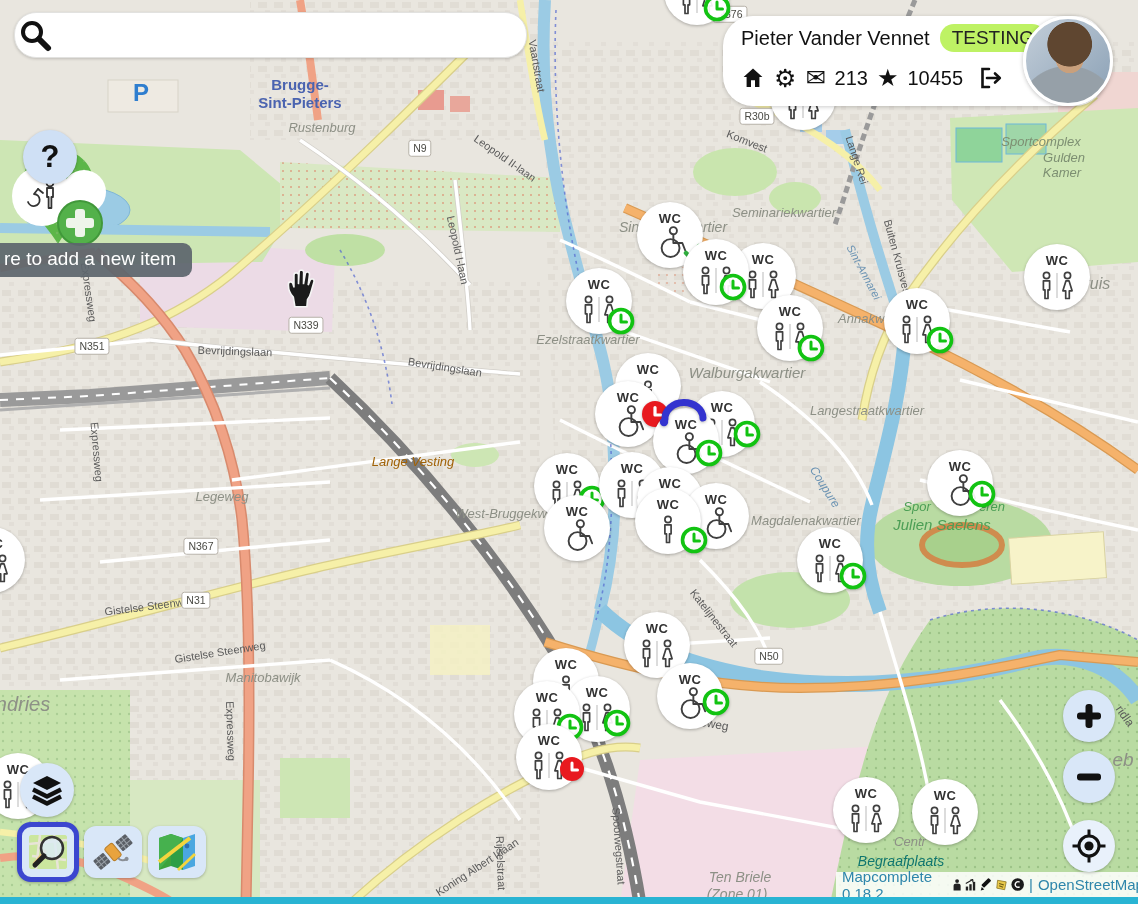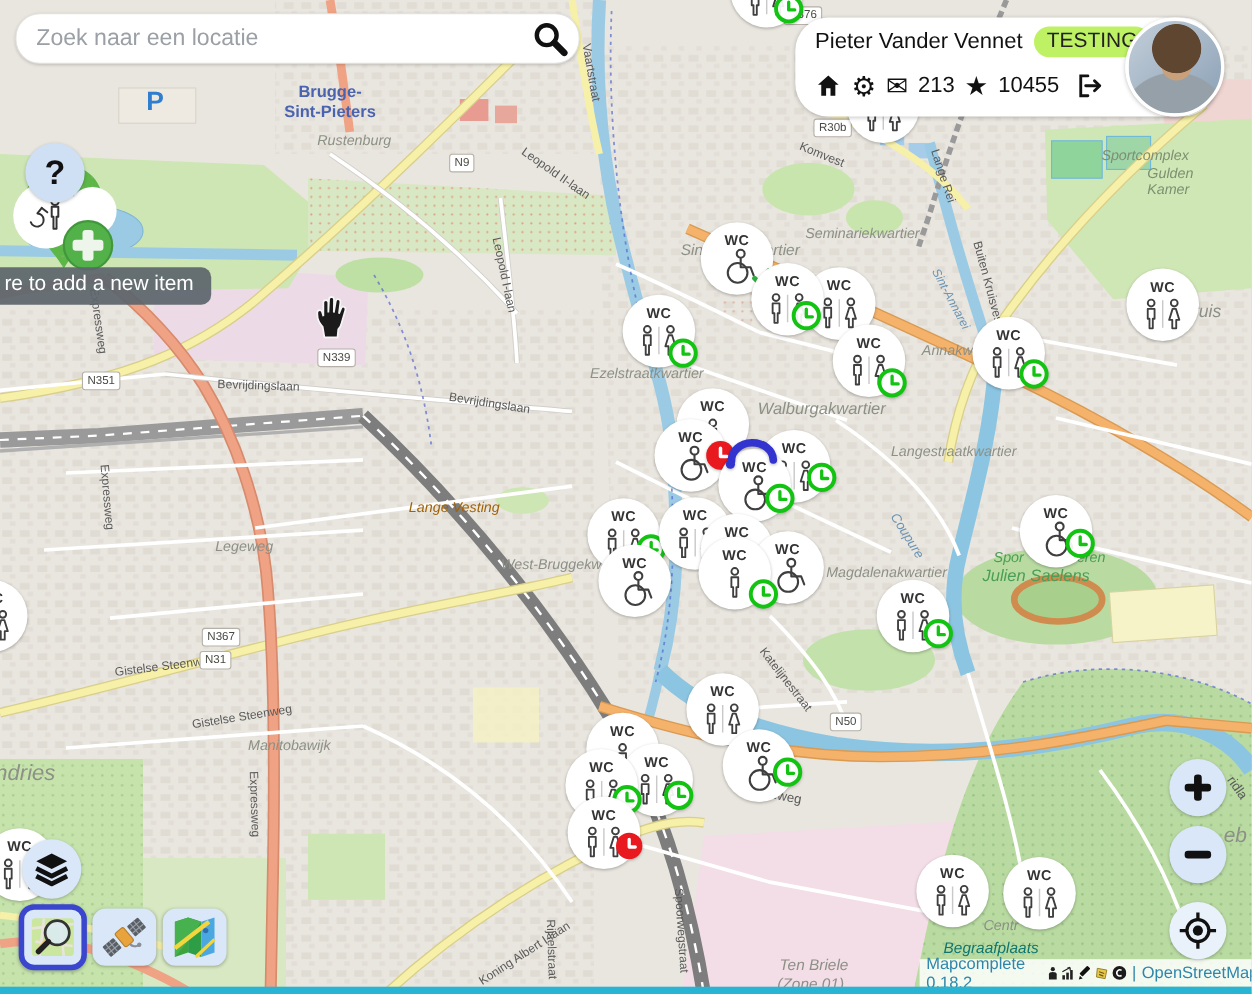--- a/index.html
+++ b/index.html
@@ -252,21 +252,21 @@
       <span class="maplabel" style="left: 702px; top: 722px; font-size: 12px; color: rgb(90, 90, 90); transform: translate(-50%, -50%) rotate(10deg);">Bargeweg</span>
       <span class="maplabel" style="left: 619px; top: 846px; font-size: 11px; color: rgb(90, 90, 90); transform: translate(-50%, -50%) rotate(86deg);">Spoorwegstraat</span>
       <span class="maplabel" style="left: 501px; top: 863px; font-size: 11px; color: rgb(90, 90, 90); transform: translate(-50%, -50%) rotate(88deg);">Rijselstraat</span>
       <span class="maplabel" style="left: 477px; top: 867px; font-size: 11px; color: rgb(90, 90, 90); transform: translate(-50%, -50%) rotate(-33deg);">Koning Albert I-laan</span>
       <span class="maplabel" style="left: 1125px; top: 716px; font-size: 12px; color: rgb(90, 90, 90); transform: translate(-50%, -50%) rotate(55deg);">ridla</span>
       <span class="roadbadge" style="left: 730px; top: 14px;">N376</span>
       <span class="roadbadge" style="left: 757px; top: 116px;">R30b</span>
       <span class="roadbadge" style="left: 420px; top: 148px;">N9</span>
       <span class="roadbadge" style="left: 306px; top: 325px;">N339</span>
       <span class="roadbadge" style="left: 92px; top: 346px;">N351</span>
-      <span class="roadbadge" style="left: 201px; top: 546px; margin-top: 33px;">N367</span>
+      <span class="roadbadge" style="left: 201px; top: 546px;">N367</span>
       <span class="roadbadge" style="left: 196px; top: 600px;">N31</span>
       <span class="roadbadge" style="left: 769px; top: 656px;">N50</span>
     </div>
 
   <div id="marker-layer">
       <div class="marker" style="left: 697px; top: -8px; z-index: 10;">
         <svg width="100" height="100" viewBox="0 0 100 100">
           <circle cx="50" cy="50" r="33" fill="#fff"></circle>
           <text class="wc-text" x="50" y="38" text-anchor="middle">WC</text>
           <g transform="translate(50,59)">
@@ -824,21 +824,20 @@
           <circle cx="30" cy="61" r="4.2" fill="#3333cf"></circle>
         </svg>
       </div>
     </div>
 
   <svg class="hand" style="left:283px;top:268px;" width="40" height="42" viewBox="0 0 24 26">
     <path d="M7,24 L6,18 Q3,15 3,11 L3,10 Q3,8.6 4.4,8.6 Q5.6,8.6 5.8,10 L6.4,12 L6.4,4.4 Q6.4,3 7.8,3 Q9.2,3 9.2,4.4 L9.2,10 L9.6,2.6 Q9.7,1.2 11,1.2 Q12.4,1.3 12.4,2.7 L12.3,10 L13.4,3.6 Q13.7,2.3 14.9,2.5 Q16.2,2.8 16,4.1 L15.2,10.6 L16.4,7.6 Q16.9,6.4 18,6.8 Q19.2,7.2 18.8,8.5 L16.8,15.5 Q16.2,18 14.8,19.5 L14.4,24 Z" fill="#1b1b1b" stroke="#f5f5f5" stroke-width="1"></path>
   </svg>
 
   <div class="search-bar">
-    <input type="text" placeholder="Zoek naar een locatie" style="">
     <svg class="search-icon" viewBox="0 0 40 40">
       <circle cx="17" cy="17" r="9" fill="none" stroke="#111" stroke-width="4"></circle>
       <line x1="24" y1="24" x2="33" y2="33" stroke="#111" stroke-width="6" stroke-linecap="round"></line>
     </svg>
   </div>
 
   <div class="user-panel">
     <div class="user-name-row">
       <span class="user-name">Pieter Vander Vennet</span>
       <span class="testing-badge">TESTING</span>

